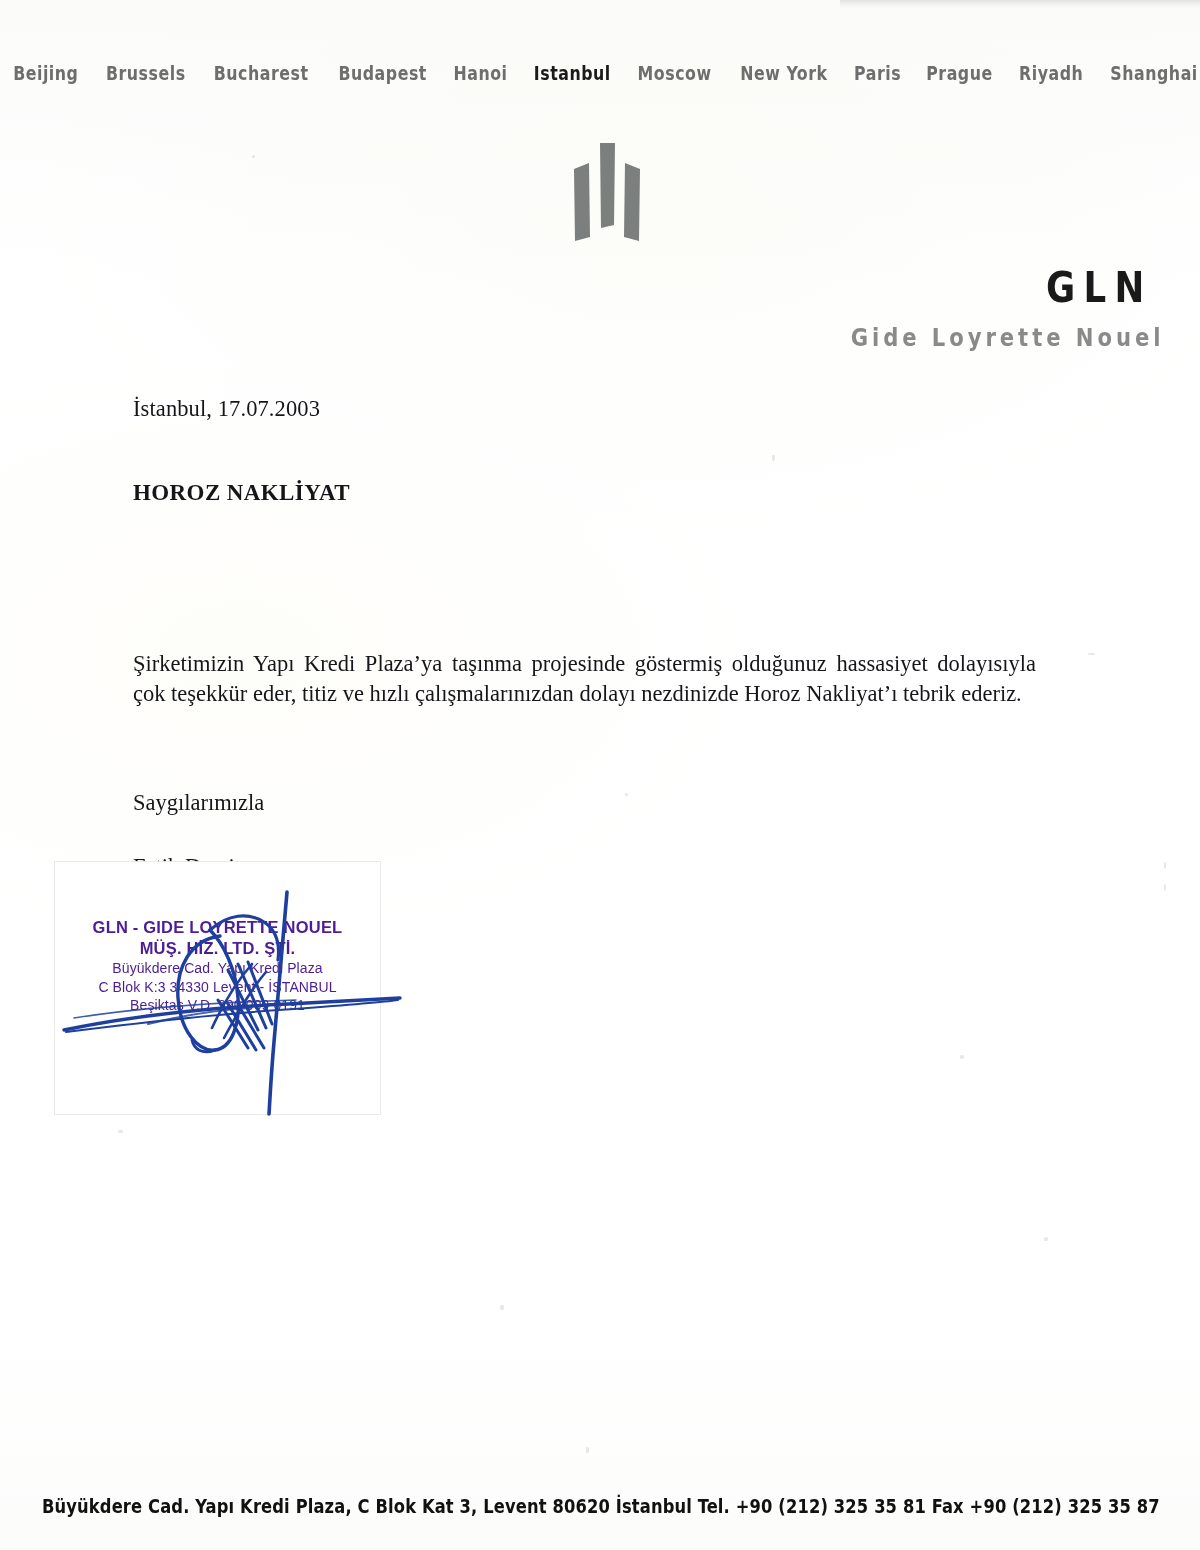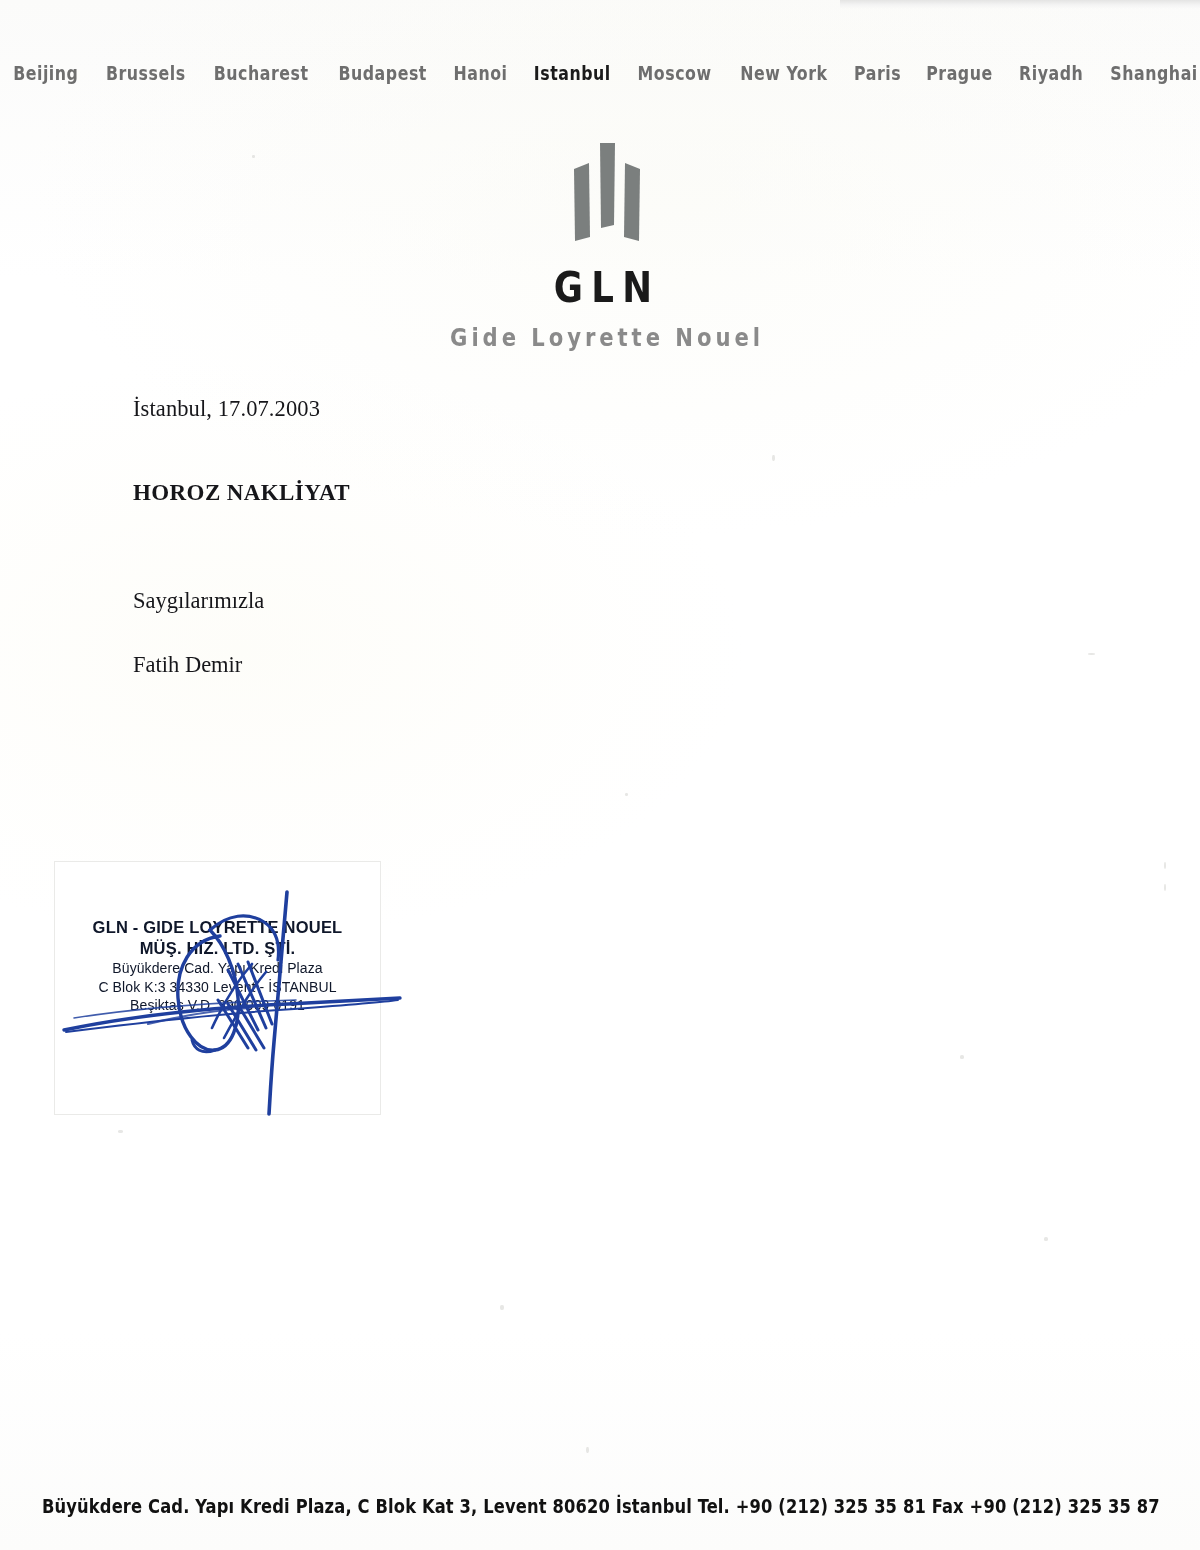--- a/index.html
+++ b/index.html
@@ -59,21 +59,21 @@
   .cities .city.home {
     color: #1b1b1b;
     font-weight: 700;
   }
 
   
   .logo-block {
     position: absolute;
     left: 14px; right: 0;
     top: 132px;
-    text-align: center;
+    text-align: right;
   }
   .logo-mark {
     position: relative;
     width: 120px;
     height: 120px;
     margin: 0 auto;
   }
   .logo-mark svg { display: block; }
 
   .logo-gln {
@@ -143,21 +143,21 @@
     background: #ffffff;
     box-shadow: 0 0 0 1px rgba(232,232,230,0.9);
   }
   .stamp {
     position: absolute;
     left: 0;
     top: 56px;
     width: 325px;
     text-align: center;
     font-family: "Liberation Sans", "DejaVu Sans", sans-serif;
-    color: #0f172a;
+    color: #4c1d95;
     line-height: 1.12;
   }
   .stamp .s1 {
     font-size: 16.5px;
     font-weight: 700;
     letter-spacing: .2px;
   }
   .stamp .s2 {
     font-size: 16.5px;
     font-weight: 700;
@@ -234,20 +234,21 @@
         <polygon points="78,31 93,37 92,109 77,105" fill="#7b7f7e"></polygon>
       </svg>
     </div>
     <div class="logo-gln">GLN</div>
     <div class="logo-sub">Gide Loyrette Nouel</div>
   </div>
 
   <div class="letter">
     <div class="date-line">İstanbul, 17.07.2003</div>
     <div class="recipient">HOROZ NAKLİYAT</div>
+    <div class="body-para">Şirketimizin Yapı Kredi Plaza’ya taşınma projesinde göstermiş olduğunuz hassasiyet dolayısıyla çok teşekkür eder, titiz ve hızlı çalışmalarınızdan dolayı nezdinizde Horoz Nakliyat’ı tebrik ederiz.</div>
     <div class="closing">Saygılarımızla</div>
     <div class="signer">Fatih Demir</div>
   </div>
 
   <div class="sign-zone">
     <div class="scan-patch"></div>
 
     <div class="stamp">
       <div class="s1">GLN - GIDE LOYRETTE NOUEL</div>
       <div class="s2">MÜŞ. HİZ. LTD. ŞTİ.</div>

